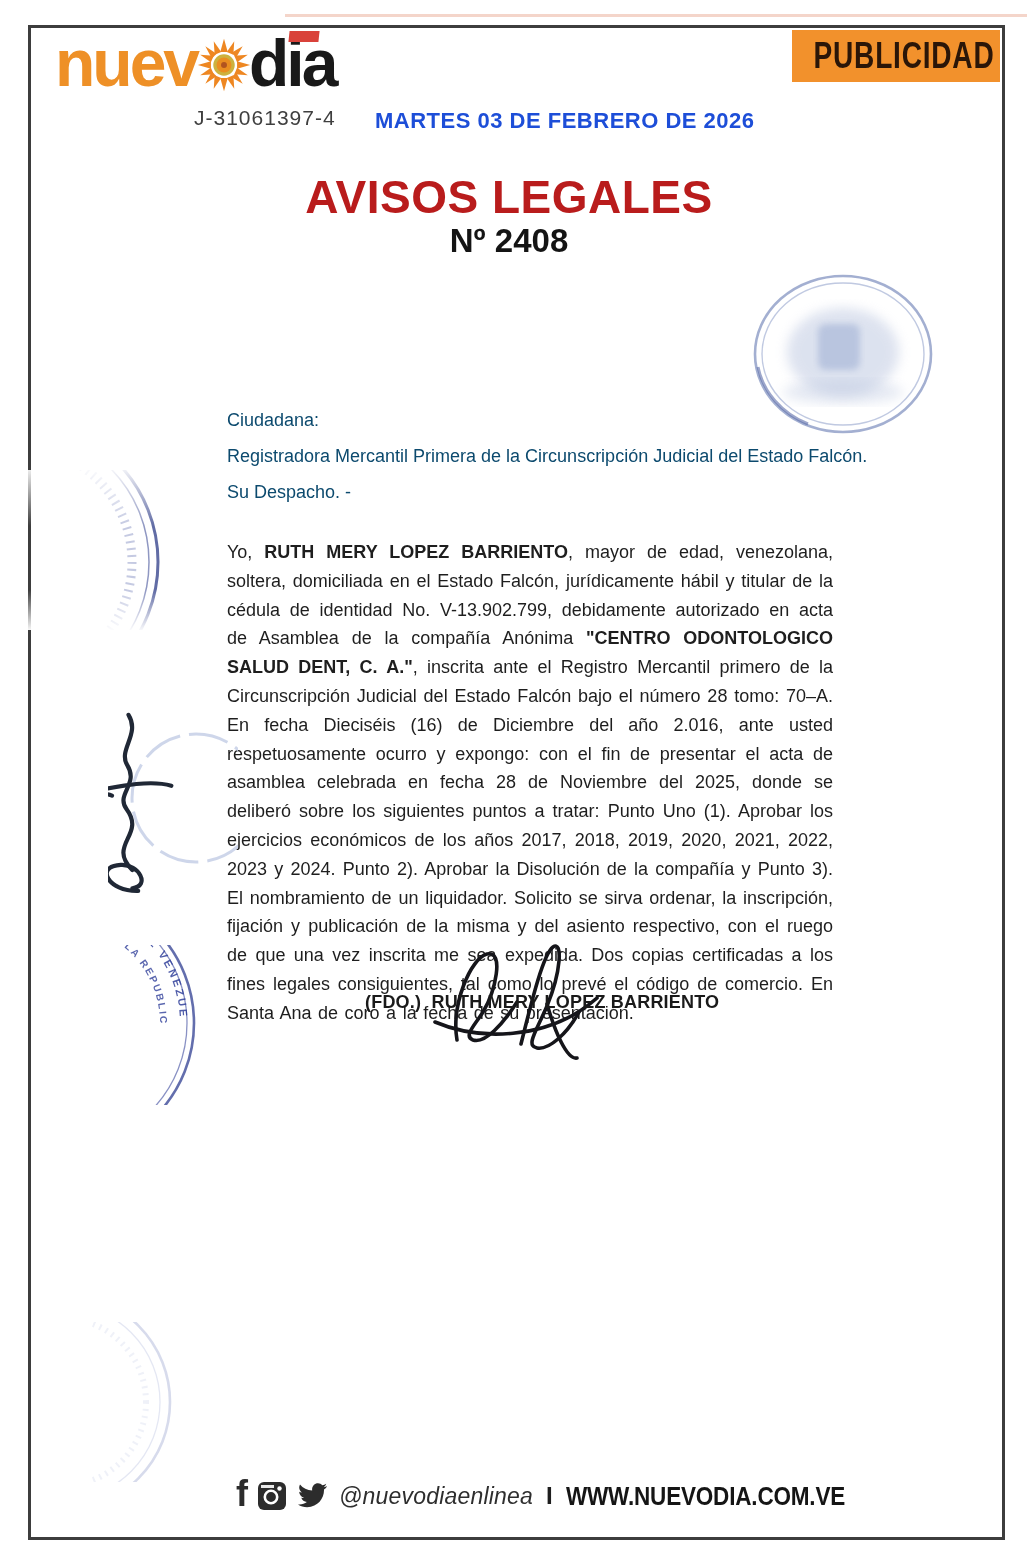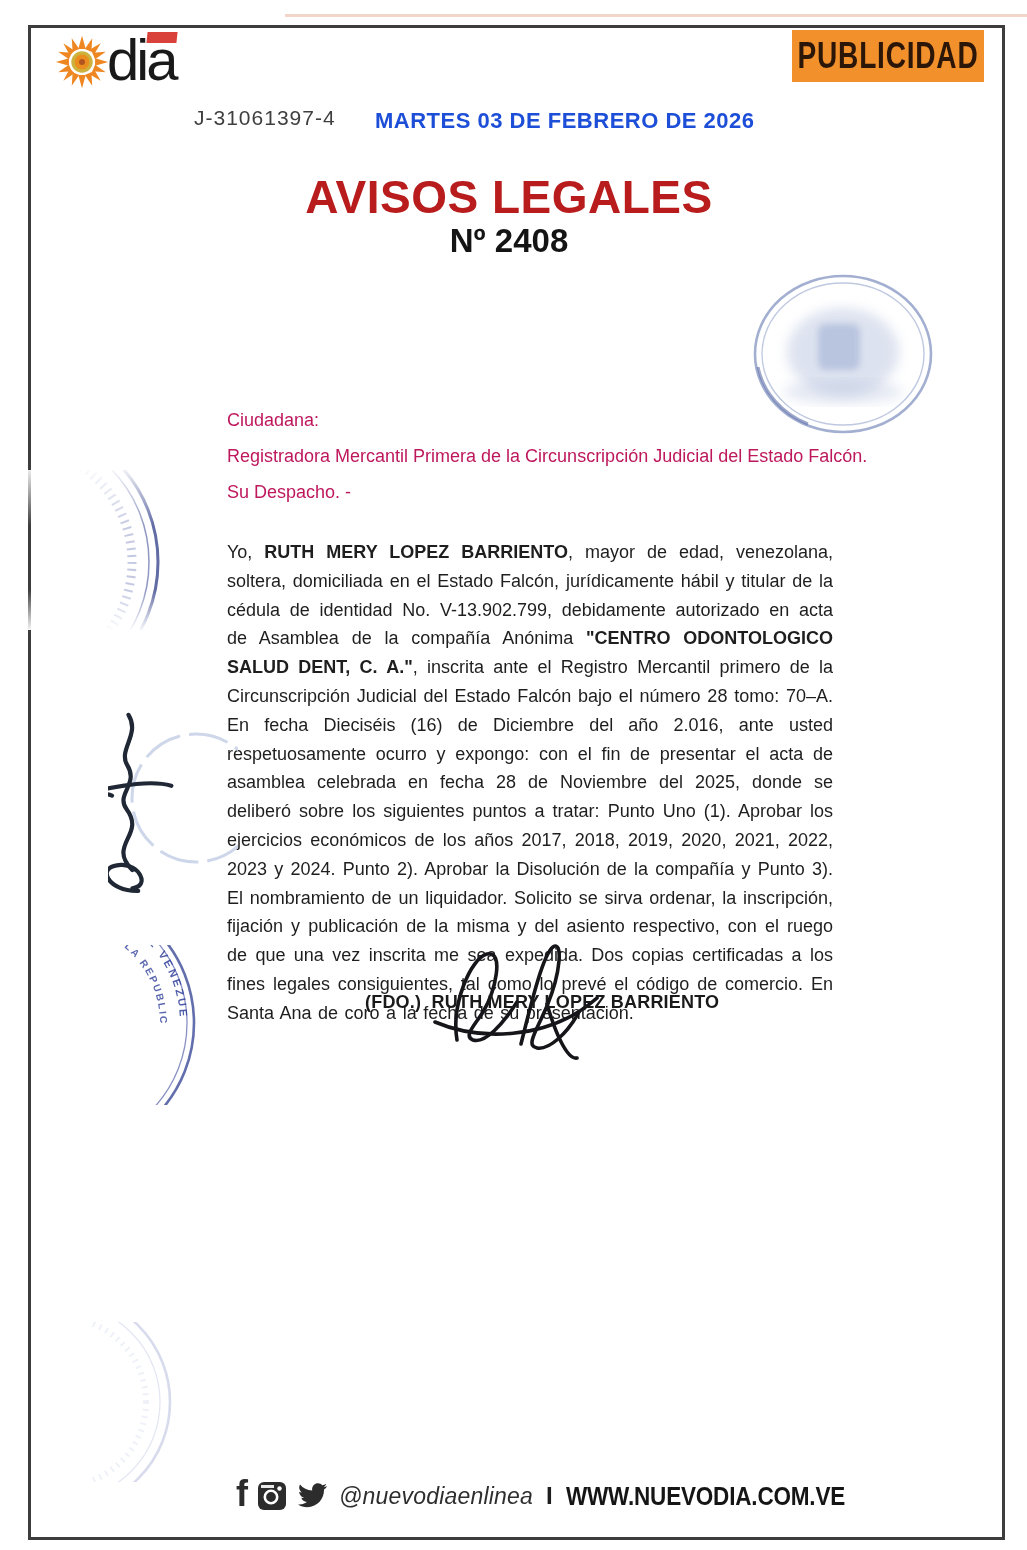--- a/index.html
+++ b/index.html
@@ -10,32 +10,32 @@
   .frame{
     position:absolute;left:28px;top:25px;width:977px;height:1515px;
     border:3px solid #3d3d3d;box-sizing:border-box;background:#fff;
   }
   .top-pink-line{position:absolute;top:14px;left:285px;width:742px;height:3px;background:#eebfae;opacity:.65;}
   
   .logo{position:absolute;left:55px;top:30px;display:flex;align-items:center;}
   .logo .p1{font-size:66px;font-weight:bold;color:#ee9027;letter-spacing:-3px;line-height:1;}
   .logo .sun{width:56px;height:56px;margin:4px -3px 0 -1px;}
   .logo .p2wrap{position:relative;line-height:1;}
-  .logo .p2{font-size:58px;font-weight:normal;color:#191919;letter-spacing:-3px;line-height:1;}
+  .logo .p2{font-size:66px;font-weight:bold;color:#191919;letter-spacing:-3px;line-height:1;}
   .logo .redbar{position:absolute;left:40px;top:1px;width:30px;height:11px;background:#d9423a;transform:skewX(-6deg);}
   .jnum{position:absolute;left:194px;top:106px;font-size:21px;letter-spacing:1px;color:#3f3f3f;}
   .dateline{position:absolute;left:375px;top:108px;font-size:22px;font-weight:bold;letter-spacing:.5px;color:#1d4ed8;}
   .pub-badge{
     position:absolute;left:792px;top:30px;width:192px;height:52px;background:#f2912c;
-    display:flex;align-items:center;justify-content:center;
+    display:flex;align-items:center;justify-content:center;padding-left:16px;
   }
   .pub-badge span{font-size:36px;font-weight:bold;color:#2b1608;transform:scaleX(.78);letter-spacing:1px;white-space:nowrap;}
   .title{position:absolute;left:28px;top:170px;width:962px;text-align:center;font-size:46px;font-weight:bold;letter-spacing:.5px;color:#b91c1c;}
   .notice-no{position:absolute;left:28px;top:222px;width:962px;text-align:center;font-size:33px;font-weight:bold;color:#141414;}
-  .salutation{position:absolute;left:227px;top:402px;font-size:18px;line-height:36px;color:#be185d;}
+  .salutation{position:absolute;left:227px;top:402px;font-size:18px;line-height:36px;color:#0c4a6e;}
   .bodytext{
     position:absolute;left:227px;top:520px;width:606px;font-size:18px;line-height:28.8px;
     text-align:justify;color:#1e1e1e;word-spacing:1.5px;
   }
   .bodytext b{font-weight:bold;}
   .fdo{position:absolute;left:365px;top:992px;font-size:18px;font-weight:bold;letter-spacing:.2px;color:#1a1a1a;white-space:pre;}
   .svg-abs{position:absolute;}
   
   .footer{position:absolute;left:236px;top:1480px;display:flex;align-items:center;gap:9px;}
   .fb-glyph{font-size:36px;font-weight:bold;color:#2c2c2c;line-height:1;margin-top:-4px;}
@@ -43,20 +43,21 @@
   .sep{font-size:24px;font-weight:bold;color:#1e1e1e;margin:0 4px;}
   .website{font-size:25px;font-weight:bold;color:#151515;transform:scaleX(.9);transform-origin:left center;white-space:nowrap;letter-spacing:-.2px;}
 </style>
 </head>
 <body>
 
 <div class="top-pink-line"></div>
 <div class="frame"></div>
 
 <div class="logo">
+  <span class="p1">nuev</span>
   <svg class="sun" viewBox="0 0 60 60">
     <g fill="#ee8722">
       <g id="rays">
         <path d="M30 2 L34 16 L26 16 Z"></path>
         <path d="M30 58 L34 44 L26 44 Z"></path>
         <path d="M2 30 L16 26 L16 34 Z"></path>
         <path d="M58 30 L44 26 L44 34 Z"></path>
         <path d="M10 10 L22 18 L17 23 Z"></path>
         <path d="M50 10 L43 22 L38 17 Z"></path>
         <path d="M10 50 L17 37 L22 42 Z"></path>

